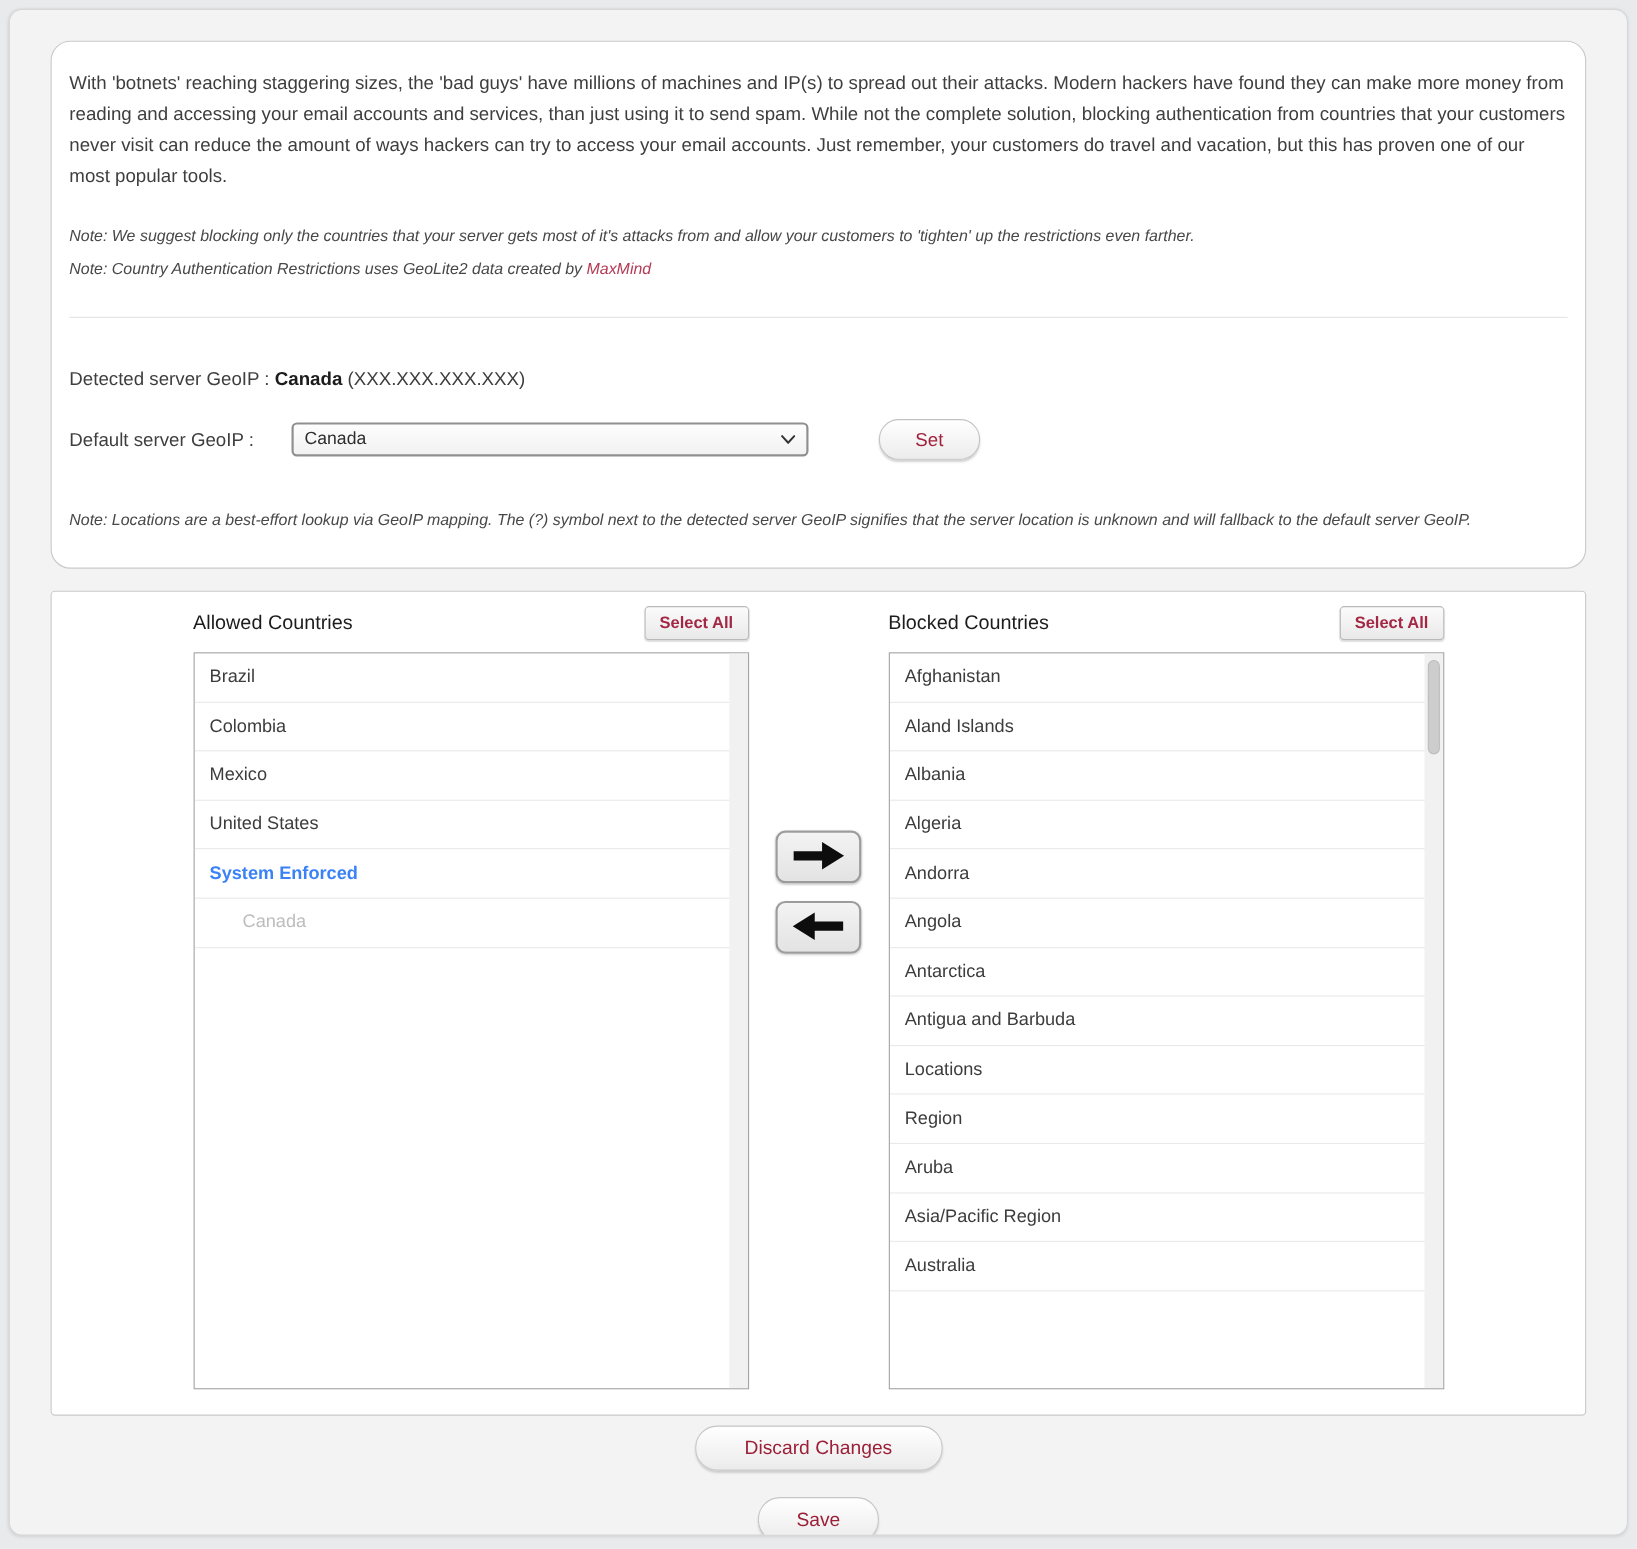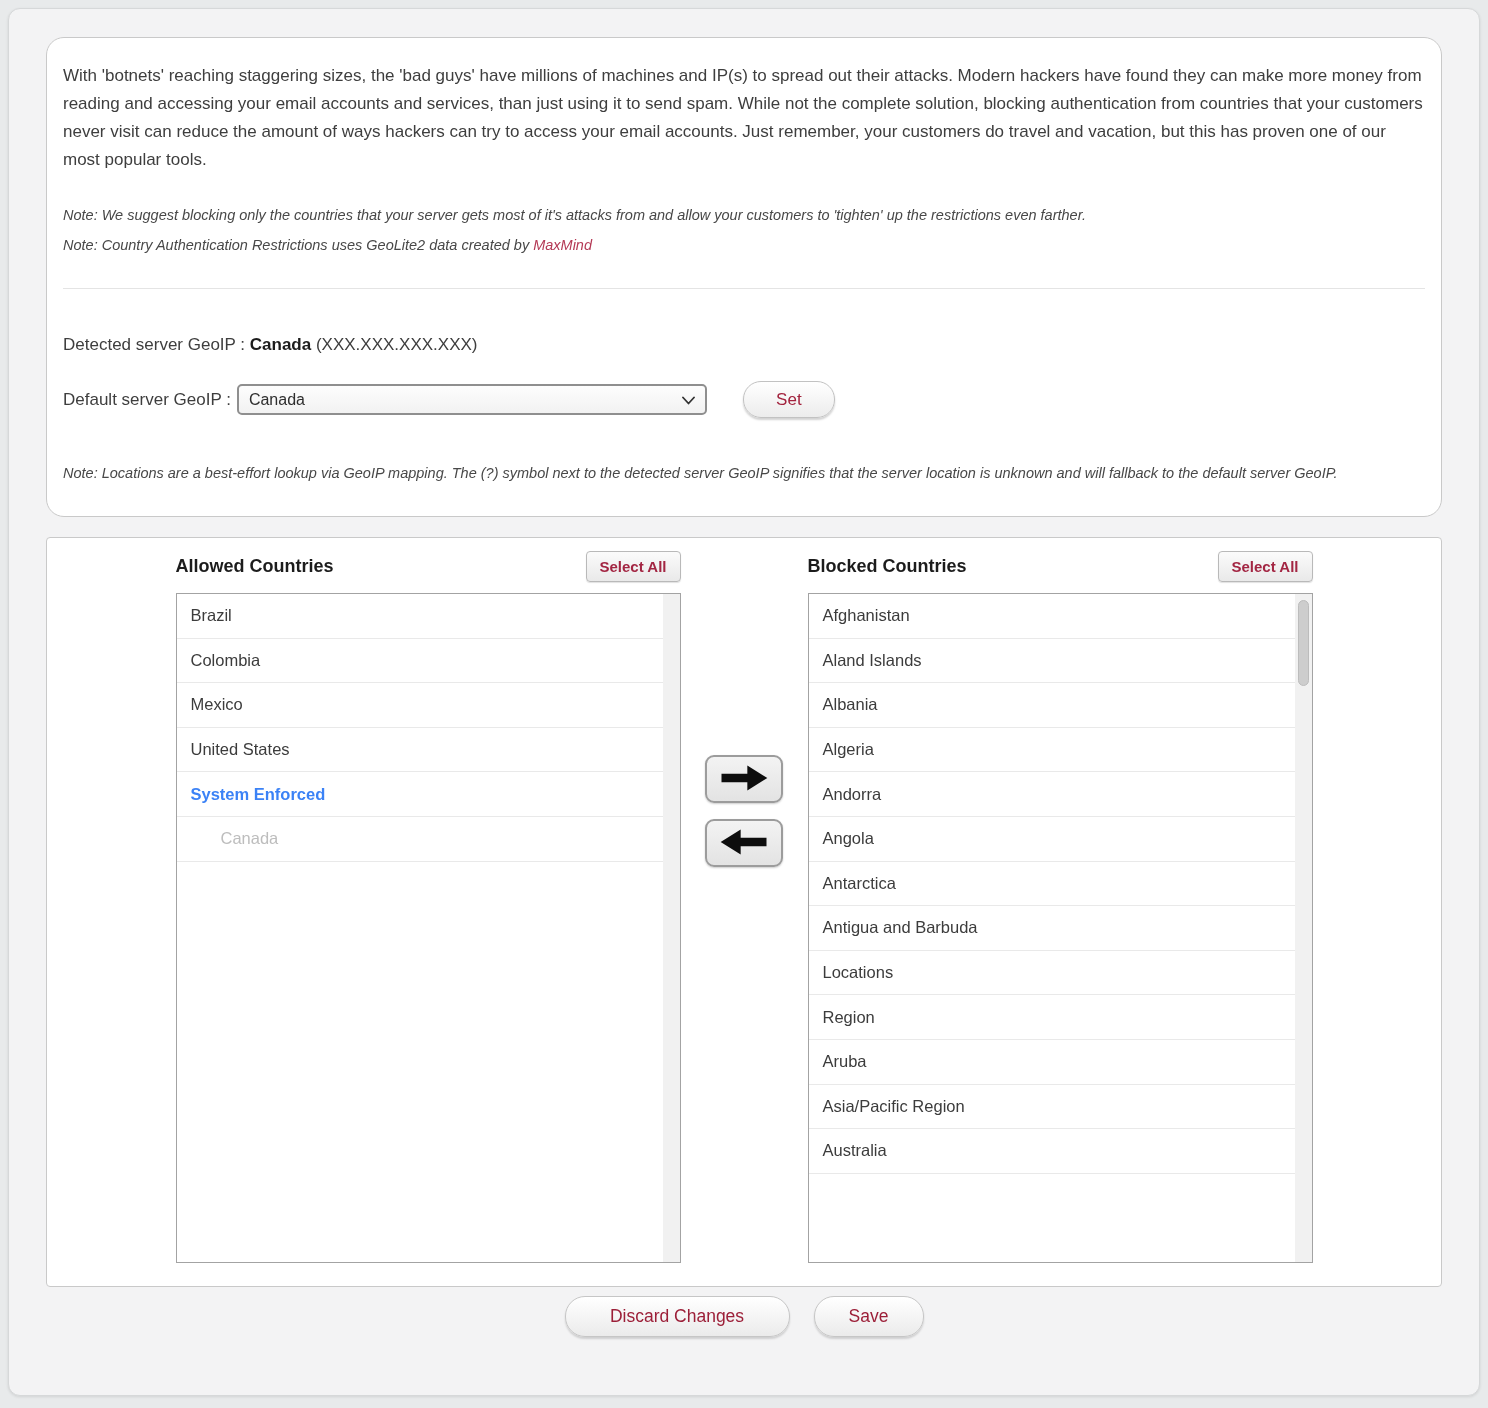--- a/index.html
+++ b/index.html
@@ -19,55 +19,55 @@
 
   .info-box { background:#ffffff; border:1px solid #c9c9c9; border-radius:18px;
               padding:24px 16px 0; height:480px; }
   .desc { font-size:17px; line-height:28px; color:#3e3e3e; }
   .notes { margin-top:26px; }
   .note { font-style:italic; font-size:14.5px; line-height:30px; color:#484848; }
   .note a { color:#b43a56; text-decoration:none; font-style:italic; }
   .divider { border:none; border-top:1px solid #e4e4e4; margin-top:28px; }
   .detected { margin-top:46px; font-size:17px; }
   .detected b { color:#1c1c1c; }
-  .default-row { margin-top:26px; display:flex; align-items:center; }
+  .default-row { margin-top:26px; display:flex; align-items:center;gap:28px; }
   .default-label { font-size:17px; }
   .fake-select { width:470px; height:31px; margin-left:6px; background:linear-gradient(#fdfdfd,#f2f2f2);
                  border:2px solid #8f8f8f; border-radius:5px; display:flex; align-items:center;
                  justify-content:space-between; padding:0 10px; font-size:16px; color:#2e2e2e; cursor:pointer; }
   .set-btn { margin-left:36px; width:92px; height:37px; border-radius:18px;
              background:linear-gradient(#ffffff,#ececec); border:1px solid #c2c2c2;
              box-shadow:0 2px 2px rgba(0,0,0,.18); color:#a2223d; font-size:17px;
              font-family:inherit; cursor:pointer; }
   .note-loc { margin-top:40px; font-style:italic; font-size:14.5px; line-height:31px; color:#484848; width:1360px; }
 
   .lists-box { margin-top:20px; background:#ffffff; border:1px solid #c9c9c9; border-radius:4px;
                height:750px; display:flex; justify-content:center; padding:12px 0 0; }
   .list-col { width:505px; }
   .list-head { display:flex; align-items:center; justify-content:space-between; height:32px; margin-bottom:11px; }
-  .list-title { font-size:18px; font-weight:bold; color:#1c1c1c; }
+  .list-title { font-size:18px; font-weight:normal; color:#1c1c1c; }
   .select-all-btn { height:31px; padding:0 13px; font-size:15px; font-weight:bold; color:#a32643;
                     background:linear-gradient(#fbfbfb,#e9e9e9); border:1px solid #b9b9b9;
                     border-radius:4px; box-shadow:0 1px 1px rgba(0,0,0,.12); font-family:inherit; cursor:pointer; }
   .country-list { position:relative; border:1px solid #a3a3a3; height:670px; background:#fff; overflow:hidden; }
   .row { height:44.6px; display:flex; align-items:center; padding:0 14px; font-size:16.5px;
          color:#3c3c3c; border-bottom:1px solid #e9e9e9; cursor:pointer; }
   .row-bold { font-weight:bold; color:#3b82f6; }
   .row-muted { color:#bdbdbd; padding-left:44px; cursor:default; }
   .scroll-track { position:absolute; top:0; right:0; bottom:0; width:17px; background:#f1f1f1; }
   .scroll-thumb { position:absolute; top:6px; right:3px; width:11px; height:86px;
                   background:#cdcdcd; border:1px solid #bcbcbc; border-radius:6px; }
 
   .arrows-col { width:127px; display:flex; flex-direction:column; align-items:center;
                 padding-top:205px; gap:16px; }
   .arrow-btn { width:78px; height:48px; background:linear-gradient(#f3f3f3,#e3e3e3);
                border:2px solid #9c9c9c; border-radius:9px; display:flex; align-items:center;
                justify-content:center; box-shadow:0 1px 2px rgba(0,0,0,.2); cursor:pointer; }
 
-  .footer-row { display:flex; justify-content:center; align-items:center; gap:24px; margin-top:9px; }
+  .footer-row { display:flex; justify-content:center; align-items:center; gap:24px; margin-top:9px;flex-direction:column; }
   .pill-btn { height:41px; border-radius:20px; background:linear-gradient(#ffffff,#ebebeb);
               border:1px solid #c6c6c6; box-shadow:0 2px 2px rgba(0,0,0,.15);
               color:#9c1f38; font-size:17.5px; font-family:inherit; cursor:pointer; }
   .discard-btn { width:225px; }
   .save-btn { width:110px; }
 </style>
 </head>
 <body>
 
 <div class="panel">

